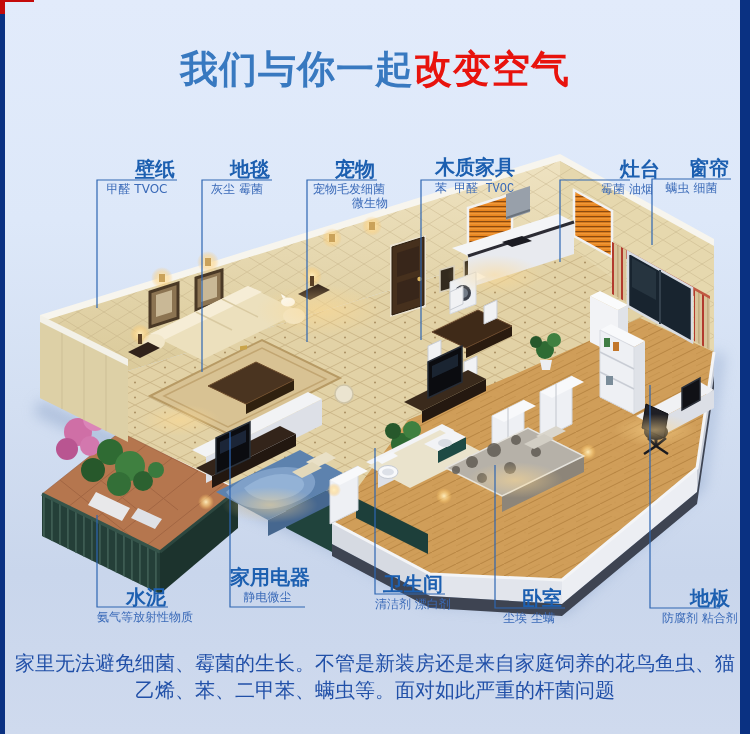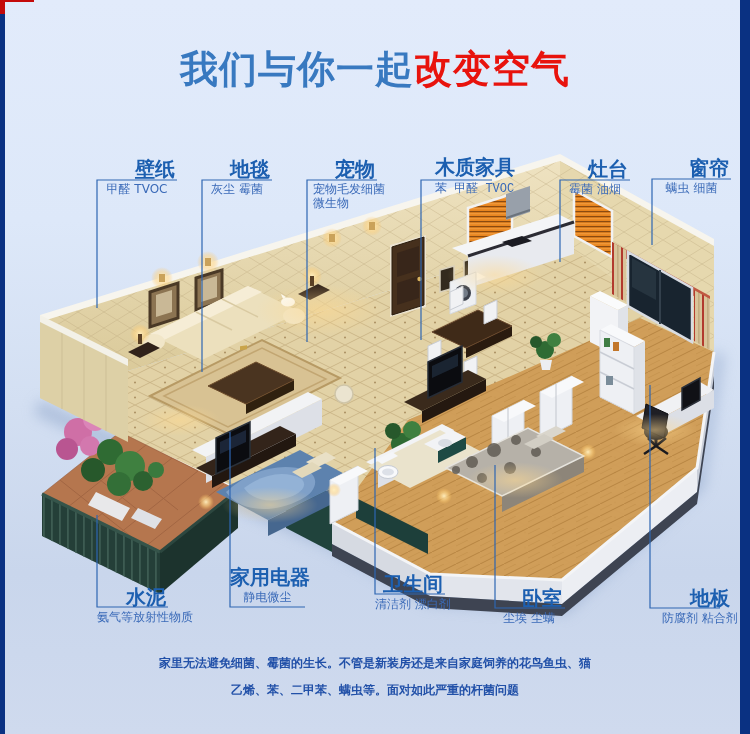--- a/index.html
+++ b/index.html
@@ -27,24 +27,24 @@
   svg.scene{position:absolute;left:0;top:0;width:750px;height:734px;z-index:1;}
 
   .label{position:absolute;z-index:6;}
   .label .title{font-size:20px;font-weight:bold;color:var(--label-title);
     text-align:right;padding-right:2px;line-height:18px;white-space:nowrap;}
   .label .sub{font-size:12px;color:var(--label-sub);text-align:center;
     white-space:nowrap;line-height:14px;margin-top:4px;}
   .label .sub.sub-left{text-align:left;padding-left:6px;}
   .label .sub.sub-right{text-align:right;padding-right:0;margin-right:-4px;}
   .label .sub2{font-size:12px;color:var(--label-sub);text-align:left;padding-left:6px;
-    white-space:nowrap;line-height:14px;}
+    white-space:nowrap;line-height:14px;margin-left:39px;}
 
   .paragraph{position:absolute;left:0;top:650px;width:100%;text-align:center;
-    font-size:12px;font-weight:bold;color:var(--paragraph);line-height:27px;z-index:5;}
+    font-size:20px;font-weight:normal;color:var(--paragraph);line-height:27px;z-index:5;}
 </style>
 </head>
 <body>
 
 <div class="border-left"></div>
 <div class="border-left-red"></div>
 <div class="border-top-red"></div>
 <div class="border-right"></div>
 
 <div class="main-title">
@@ -399,21 +399,21 @@
 </div>
 <div class="label" style="left:307px;top:160px;width:70px;">
   <div class="title">宠物</div>
   <div class="sub sub-left">宠物毛发细菌</div>
   <div class="sub2">微生物</div>
 </div>
 <div class="label" style="left:435px;top:160px;width:71px;font-family:Liberation Mono, monospace;">
   <div class="title">木质家具</div>
   <div class="sub">苯 甲醛 TVOC</div>
 </div>
-<div class="label" style="left:560px;top:160px;width:70px;">
+<div class="label" style="left:592px;top:160px;width:70px;">
   <div class="title">灶台</div>
   <div class="sub">霉菌 油烟</div>
 </div>
 <div class="label" style="left:652px;top:159px;width:79px;">
   <div class="title">窗帘</div>
   <div class="sub">螨虫 细菌</div>
 </div>
 
 <div class="label" style="left:97px;top:588px;width:71px;">
   <div class="title">水泥</div>

